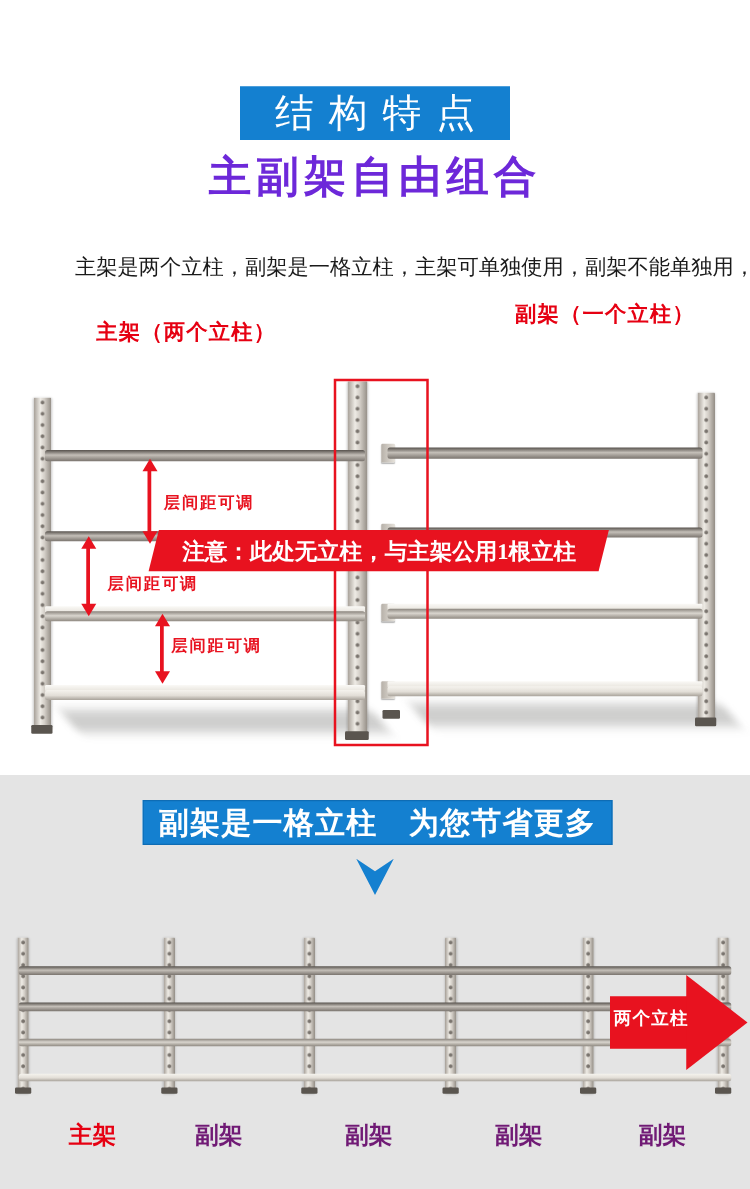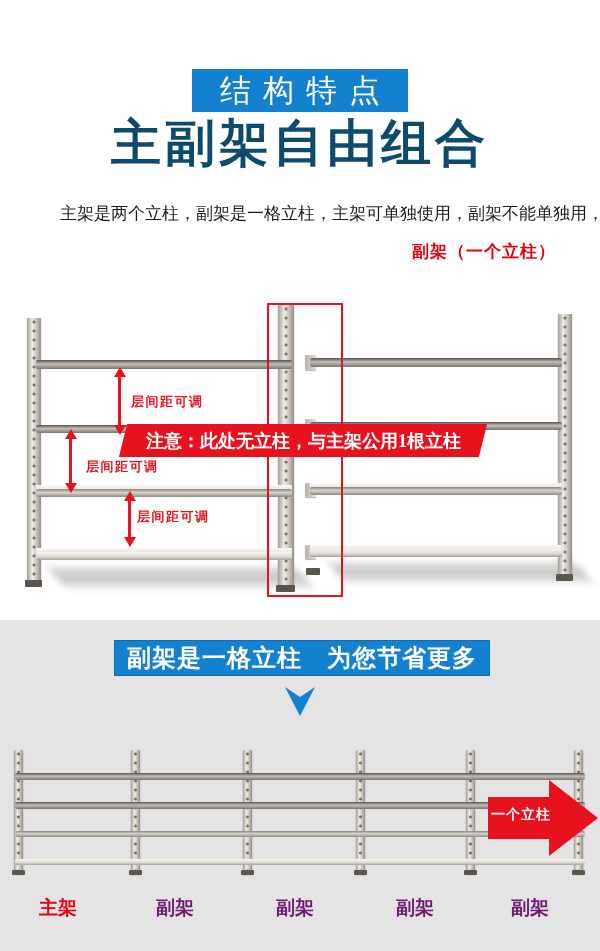--- a/index.html
+++ b/index.html
@@ -8,22 +8,22 @@
     background:#fff;font-family:Liberation Serif, serif;
   }
   .abs{position:absolute;}
 
   
   .badge{
     left:192px;top:57px;width:216px;height:43px;background:#1480d0;color:#fff;
     font-size:31px;letter-spacing:12px;text-indent:12px;display:flex;align-items:center;justify-content:center;
   }
   .title{
-    left:0;top:104px;width:600px;text-align:center;color:#0c4a6e;margin:0;
-    font-size:50px;font-weight:bold;letter-spacing:4px;line-height:54px;
+    left:0;top:104px;width:600px;text-align:center;color:#6d28d9;margin:0;
+    font-size:34px;font-weight:bold;letter-spacing:4px;line-height:54px;
   }
   .desc{left:0;width:600px;text-align:center;color:#1a1a1a;font-size:17px;line-height:23px;margin:0;}
   .desc.l1{top:190px;padding-left:32px;}
   .desc.l2{top:200px;}
   .cmp-label{color:#e60012;font-size:17px;font-weight:bold;letter-spacing:1px;}
   .cmp-label.main{left:77px;top:242px;}
   .cmp-label.sub{left:412px;top:228px;}
 
   
   .post{
@@ -76,20 +76,21 @@
 </style>
 </head>
 <body>
 
 <div class="canvas">
 
   <div class="abs badge">结构特点</div>
   <h1 class="abs title">主副架自由组合</h1>
   <p class="abs desc l1">主架是两个立柱，副架是一格立柱，主架可单独使用，副架不能单独用，</p>
 
+  <div class="abs cmp-label main">主架（两个立柱）</div>
   <div class="abs cmp-label sub">副架（一个立柱）</div>
 
   <div>
 
     <div class="abs shadow" style="left:55px;top:556px;width:250px;height:18px;"></div>
     <div class="abs shadow" style="left:335px;top:551px;width:250px;height:18px;"></div>
 
     <div>
       <div class="abs post" style="left:27px;top:306px;width:14px;height:264px;"></div>
       <div class="abs post" style="left:278px;top:293px;width:16px;height:282px;"></div>
@@ -160,23 +161,23 @@
     <div class="abs foot" style="left:12px;top:858px;width:13px;height:5px;"></div>
     <div class="abs foot" style="left:129px;top:858px;width:13px;height:5px;"></div>
     <div class="abs foot" style="left:241px;top:858px;width:13px;height:5px;"></div>
     <div class="abs foot" style="left:354px;top:858px;width:13px;height:5px;"></div>
     <div class="abs foot" style="left:464px;top:858px;width:13px;height:5px;"></div>
     <div class="abs foot" style="left:572px;top:858px;width:13px;height:5px;"></div>
 
     <div class="abs extend">
       <div class="ea-body"></div>
       <div class="ea-head"></div>
-      <div class="ea-label">一个立柱</div>
+      <div class="ea-label">两个立柱</div>
     </div>
   </div>
 
-  <div class="abs rack-name first" style="left:58px;text-align:center;">主架</div>
+  <div class="abs rack-name first" style="left:74px;text-align:center;">主架</div>
   <div class="abs rack-name" style="left:175px;">副架</div>
   <div class="abs rack-name" style="left:295px;">副架</div>
   <div class="abs rack-name" style="left:415px;">副架</div>
   <div class="abs rack-name" style="left:530px;">副架</div>
 
 </div>
 
 </body></html>

